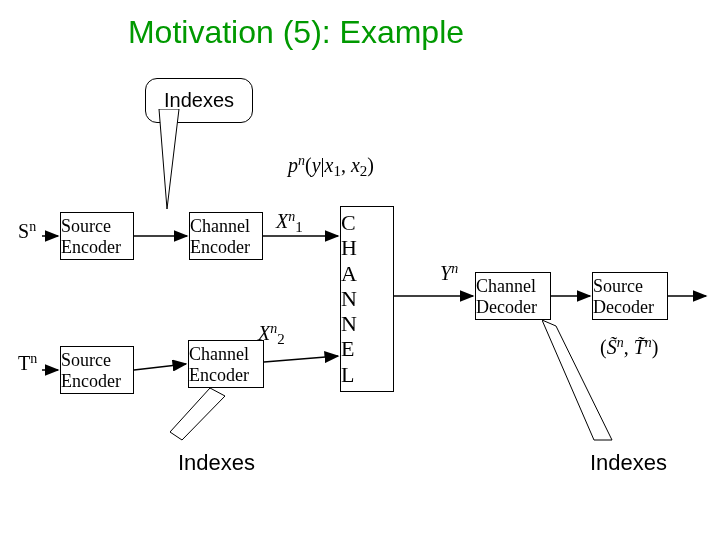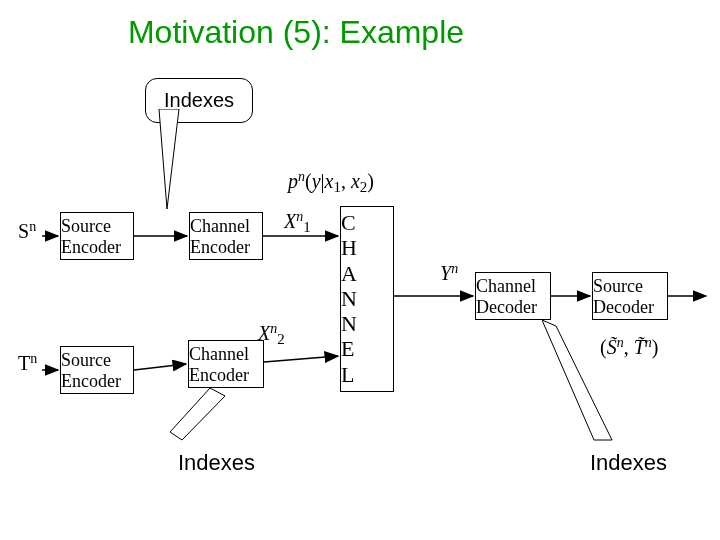--- a/index.html
+++ b/index.html
@@ -86,25 +86,25 @@
 <div class="box src-enc1">Source<br>Encoder</div>
 <div class="box src-enc2">Source<br>Encoder</div>
 <div class="box ch-enc1">Channel<br>Encoder</div>
 <div class="box ch-enc2">Channel<br>Encoder</div>
 <div class="box ch-box">C<br>H<br>A<br>N<br>N<br>E<br>L</div>
 <div class="box ch-dec">Channel<br>Decoder</div>
 <div class="box src-dec">Source<br>Decoder</div>
 
 <div class="mlabel" style="left:18px; top:220px; ">S<span class="sup">n</span></div>
 <div class="mlabel" style="left:18px; top:352px; ">T<span class="sup">n</span></div>
-<div class="mlabel" style="left:284px; top:210px;text-align:right;"><span style="font-style:italic">X</span><span class="sup" style="font-style:italic">n</span><span class="sub">1</span></div>
+<div class="mlabel" style="left:276px; top:210px;text-align:right;"><span style="font-style:italic">X</span><span class="sup" style="font-style:italic">n</span><span class="sub">1</span></div>
 <div class="mlabel" style="left:258px; top:322px;"><span style="font-style:italic">X</span><span class="sup" style="font-style:italic">n</span><span class="sub">2</span></div>
 <div class="mlabel" style="left:440px; top:244px; font-style:italic;margin-top:18px;">Y<span class="sup">n</span></div>
 <div class="mlabel" style="left:600px; top:336px;">(<span style="font-style:italic">S̃</span><span class="sup" style="font-style:italic">n</span>, <span style="font-style:italic">T̃</span><span class="sup" style="font-style:italic">n</span>)</div>
-<div class="mlabel" style="left:288px; top:170px;"><span style="font-style:italic">p</span><span class="sup" style="font-style:italic">n</span>(<span style="font-style:italic">y</span>|<span style="font-style:italic">x</span><span class="sub">1</span>, <span style="font-style:italic">x</span><span class="sub">2</span>)</div>
+<div class="mlabel" style="left:288px; top:154px;"><span style="font-style:italic">p</span><span class="sup" style="font-style:italic">n</span>(<span style="font-style:italic">y</span>|<span style="font-style:italic">x</span><span class="sub">1</span>, <span style="font-style:italic">x</span><span class="sub">2</span>)</div>
 
 <svg width="720" height="540" style="position:absolute;left:0;top:0;pointer-events:none">
   <defs>
     <marker id="ah" markerWidth="10" markerHeight="8" refX="9" refY="4" orient="auto">
       <path d="M0,0 L10,4 L0,8 Z" fill="#000"></path>
     </marker>
   </defs>
   <line x1="42" y1="236" x2="58" y2="236" stroke="#000" stroke-width="1.5" marker-end="url(#ah)"></line>
   <line x1="42" y1="370" x2="58" y2="370" stroke="#000" stroke-width="1.5" marker-end="url(#ah)"></line>
   <line x1="134" y1="236" x2="187" y2="236" stroke="#000" stroke-width="1.5" marker-end="url(#ah)"></line>

